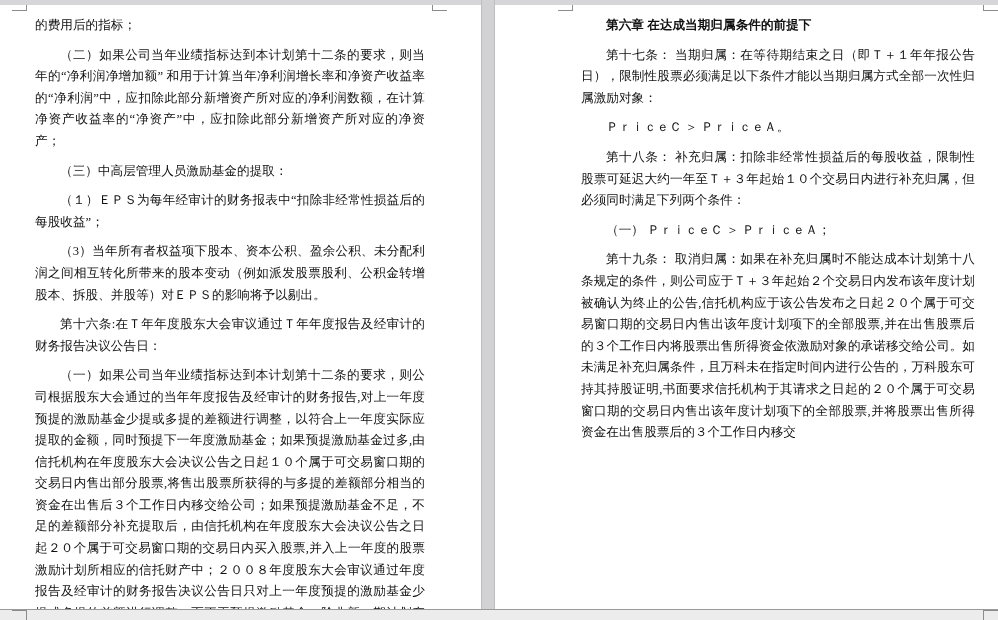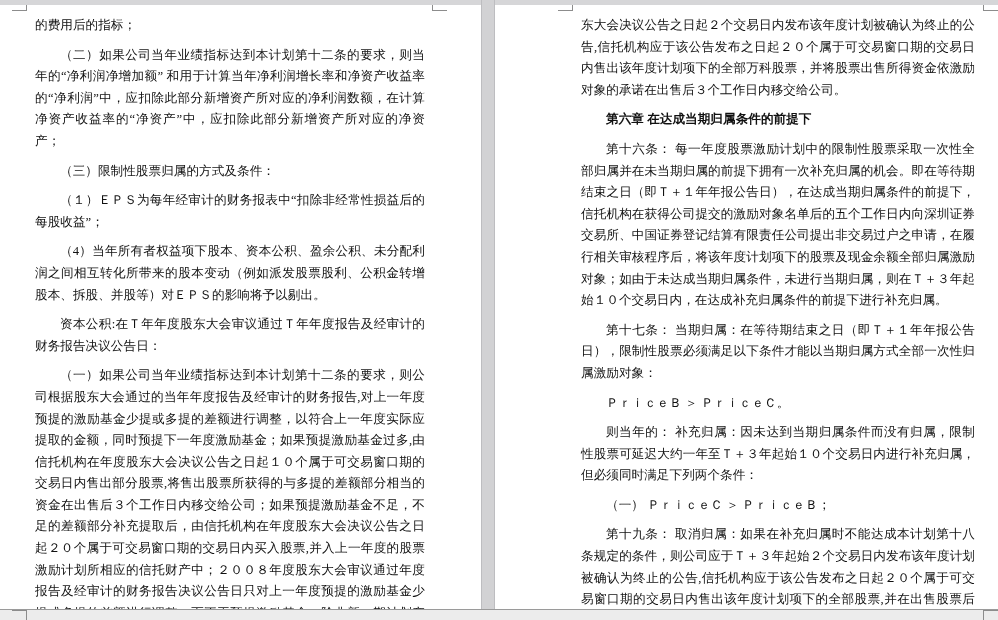--- a/index.html
+++ b/index.html
@@ -34,42 +34,40 @@
 </style>
 </head>
 <body>
 
 <div class="page" id="page-left">
   <div class="crop" style="left:12px; top:-5px; border-width:0 1px 1px 0;"></div>
   <div class="crop" style="left:432px; top:-5px; border-width:0 0 1px 1px;"></div>
   <div class="text">
     <p class="p">的费用后的指标；</p>
     <p class="p ind">（二）如果公司当年业绩指标达到本计划第十二条的要求，则当年的“净利润净增加额” 和用于计算当年净利润增长率和净资产收益率的“净利润”中，应扣除此部分新增资产所对应的净利润数额，在计算净资产收益率的“净资产”中，应扣除此部分新增资产所对应的净资产；</p>
-    <p class="p ind">（三）限制性股票归属的方式及条件：</p>
+    <p class="p ind">（三）中高层管理人员激励基金的提取：</p>
     <p class="p ind">（１）ＥＰＳ为每年经审计的财务报表中“扣除非经常性损益后的每股收益”；</p>
-    <p class="p ind">（4）当年所有者权益项下股本、资本公积、盈余公积、未分配利润之间相互转化所带来的股本变动（例如派发股票股利、公积金转增股本、拆股、并股等）对ＥＰＳ的影响将予以剔出。</p>
-    <p class="p ind">资本公积:在Ｔ年年度股东大会审议通过Ｔ年年度报告及经审计的财务报告决议公告日：</p>
+    <p class="p ind">（3）当年所有者权益项下股本、资本公积、盈余公积、未分配利润之间相互转化所带来的股本变动（例如派发股票股利、公积金转增股本、拆股、并股等）对ＥＰＳ的影响将予以剔出。</p>
+    <p class="p ind">第十六条:在Ｔ年年度股东大会审议通过Ｔ年年度报告及经审计的财务报告决议公告日：</p>
     <p class="p ind">（一）如果公司当年业绩指标达到本计划第十二条的要求，则公司根据股东大会通过的当年年度报告及经审计的财务报告,对上一年度预提的激励基金少提或多提的差额进行调整，以符合上一年度实际应提取的金额，同时预提下一年度激励基金；如果预提激励基金过多,由信托机构在年度股东大会决议公告之日起１０个属于可交易窗口期的交易日内售出部分股票,将售出股票所获得的与多提的差额部分相当的资金在出售后３个工作日内移交给公司；如果预提激励基金不足，不足的差额部分补充提取后，由信托机构在年度股东大会决议公告之日起２０个属于可交易窗口期的交易日内买入股票,并入上一年度的股票激励计划所相应的信托财产中；２００８年度股东大会审议通过年度报告及经审计的财务报告决议公告日只对上一年度预提的激励基金少提或多提的差额进行调整，而不再预提激励基金，除非新一期计划产生。</p>
 
   </div>
 </div>
 
 <div class="gap"></div>
 
 <div class="page" id="page-right">
   <div class="crop" style="left:63px; top:-5px; border-width:0 1px 1px 0;"></div>
   <div class="crop" style="left:488px; top:-5px; border-width:0 0 1px 1px;"></div>
   <div class="text">
-    <p class="p">东大会决议公告之日起２个交易日内发布该年度计划被确认为终止的公告,信托机构应于该公告发布之日起２０个属于可交易窗口期的交易日内售出该年度计划项下的全部万科股票，并将股票出售所得资金依激励对象的承诺在出售后３个工作日内移交给公司。</p>
     <p class="p ind bold">第六章 在达成当期归属条件的前提下</p>
-    <p class="p ind">第十六条： 每一年度股票激励计划中的限制性股票采取一次性全部归属并在未当期归属的前提下拥有一次补充归属的机会。即在等待期结束之日（即Ｔ＋１年年报公告日），在达成当期归属条件的前提下，信托机构在获得公司提交的激励对象名单后的五个工作日内向深圳证券交易所、中国证券登记结算有限责任公司提出非交易过户之申请，在履行相关审核程序后，将该年度计划项下的股票及现金余额全部归属激励对象；如由于未达成当期归属条件，未进行当期归属，则在Ｔ＋３年起始１０个交易日内，在达成补充归属条件的前提下进行补充归属。</p>
     <p class="p ind">第十七条： 当期归属：在等待期结束之日（即Ｔ＋１年年报公告日），限制性股票必须满足以下条件才能以当期归属方式全部一次性归属激励对象：</p>
-    <p class="p ind">ＰｒｉｃｅＢ ＞ ＰｒｉｃｅＣ。</p>
-    <p class="p ind">则当年的： 补充归属：因未达到当期归属条件而没有归属，限制性股票可延迟大约一年至Ｔ＋３年起始１０个交易日内进行补充归属，但必须同时满足下列两个条件：</p>
-    <p class="p ind">（一） ＰｒｉｃｅＣ ＞ ＰｒｉｃｅＢ；</p>
+    <p class="p ind">ＰｒｉｃｅＣ ＞ ＰｒｉｃｅＡ。</p>
+    <p class="p ind">第十八条： 补充归属：扣除非经常性损益后的每股收益，限制性股票可延迟大约一年至Ｔ＋３年起始１０个交易日内进行补充归属，但必须同时满足下列两个条件：</p>
+    <p class="p ind">（一） ＰｒｉｃｅＣ ＞ ＰｒｉｃｅＡ；</p>
     <p class="p ind">第十九条： 取消归属：如果在补充归属时不能达成本计划第十八条规定的条件，则公司应于Ｔ＋３年起始２个交易日内发布该年度计划被确认为终止的公告,信托机构应于该公告发布之日起２０个属于可交易窗口期的交易日内售出该年度计划项下的全部股票,并在出售股票后的３个工作日内将股票出售所得资金依激励对象的承诺移交给公司。如未满足补充归属条件，且万科未在指定时间内进行公告的，万科股东可持其持股证明,书面要求信托机构于其请求之日起的２０个属于可交易窗口期的交易日内售出该年度计划项下的全部股票,并将股票出售所得资金在出售股票后的３个工作日内移交</p>
   </div>
 </div>
 
 <div class="bottomshade">
   <div class="crop" style="left:12px; top:0; border-width:1px 1px 0 0;"></div>
   <div class="crop" style="left:983px; top:0; border-width:1px 0 0 1px;"></div>
 </div>
 
 </body></html>

